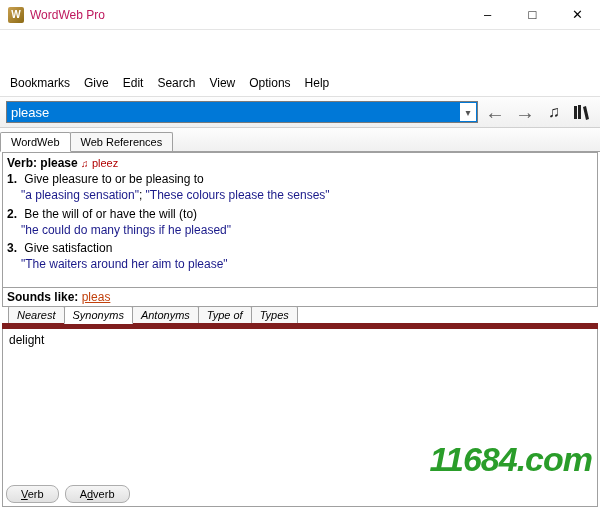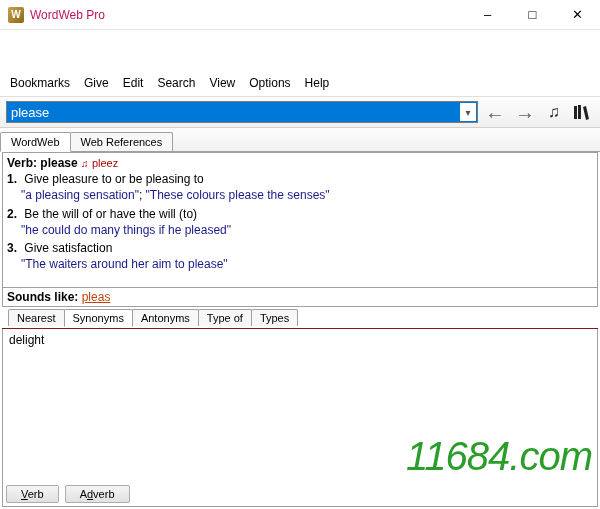--- a/index.html
+++ b/index.html
@@ -24,28 +24,28 @@
 .defpane { height: 136px; border: 1px solid #a0a0a0; margin: 0 2px; overflow-y: scroll; padding: 2px 4px; font-size: 12px; line-height: 1.35; background:#fff;}
 .defpane .pos { font-weight: bold; }
 .defpane .pron { color: #b00000; font-size: 11px; }
 .defpane .pron-ico { color:#b00000; font-size:10px;}
 .defpane ol { list-style: none; padding-left: 14px; }
 .defpane li { margin-bottom: 2px; }
 .defpane .num { font-weight: bold; display:inline-block; width:14px; margin-left:-14px;}
 .defpane .example { color: #1a1a8a; }
 .soundslike { border: 1px solid #a0a0a0; border-top:none; margin: 0 2px; padding: 2px 4px; font-size: 12px; background:#fff;}
 .soundslike a { color: #c2410c; text-decoration: underline; }
-.subtabrow { height: 22px; display: flex; align-items: center; padding-left: 6px; border-bottom: 1px solid #7f1d1d; margin: 0 2px; font-size: 11px; background:#fff;}
+.subtabrow { height: 22px; display: flex; align-items: flex-end; padding-left: 6px; border-bottom: 6px solid #7f1d1d; margin: 0 2px; font-size: 11px; background:#fff;font-style:italic;}
 .subtab { padding: 2px 8px; border: 1px solid #a0a0a0; border-bottom: none; background: #f7f7f7; margin-right: -1px; border-radius:2px 2px 0 0; }
 .subtab.active { background: #fff; margin-bottom:-1px; border-bottom:1px solid #fff;}
 .resultpane { height: 178px; border: 1px solid #a0a0a0; border-top:none; margin: 0 2px; padding: 4px 6px; font-size: 12px; background:#fff;}
 .bottombar { position: absolute; bottom: 6px; left: 6px; display: flex; gap: 6px; }
-.bbtn { border: 1px solid #adadad; background: linear-gradient(#f5f5f5,#e1e1e1); font-size: 11px; padding: 2px 14px; border-radius:2px;}
+.bbtn { border: 1px solid #adadad; background: linear-gradient(#f5f5f5,#e1e1e1); font-size: 11px; padding: 2px 14px; border-radius:8px;}
 .bbtn u { text-decoration: underline; }
-.watermark { position: absolute; right: 8px; bottom: 30px; font-size: 40px; font-weight: 400; color: #2a9d2a; font-style: italic; font-family: Arial Black, sans-serif; letter-spacing:-1px;}
+.watermark { position: absolute; right: 8px; bottom: 30px; font-size: 34px; font-weight: 700; color: #2a9d2a; font-style: italic; font-family: Arial Black, sans-serif; letter-spacing:-1px;}
 ::-webkit-scrollbar { width: 16px; }
 ::-webkit-scrollbar-track { background: #f0f0f0; }
 ::-webkit-scrollbar-thumb { background: #c0c0c0; border:1px solid #a0a0a0;}
 </style>
 </head>
 <body>
 
 <div class="titlebar">
   <span class="app-icon">W</span>
   <span class="title">WordWeb Pro</span>

